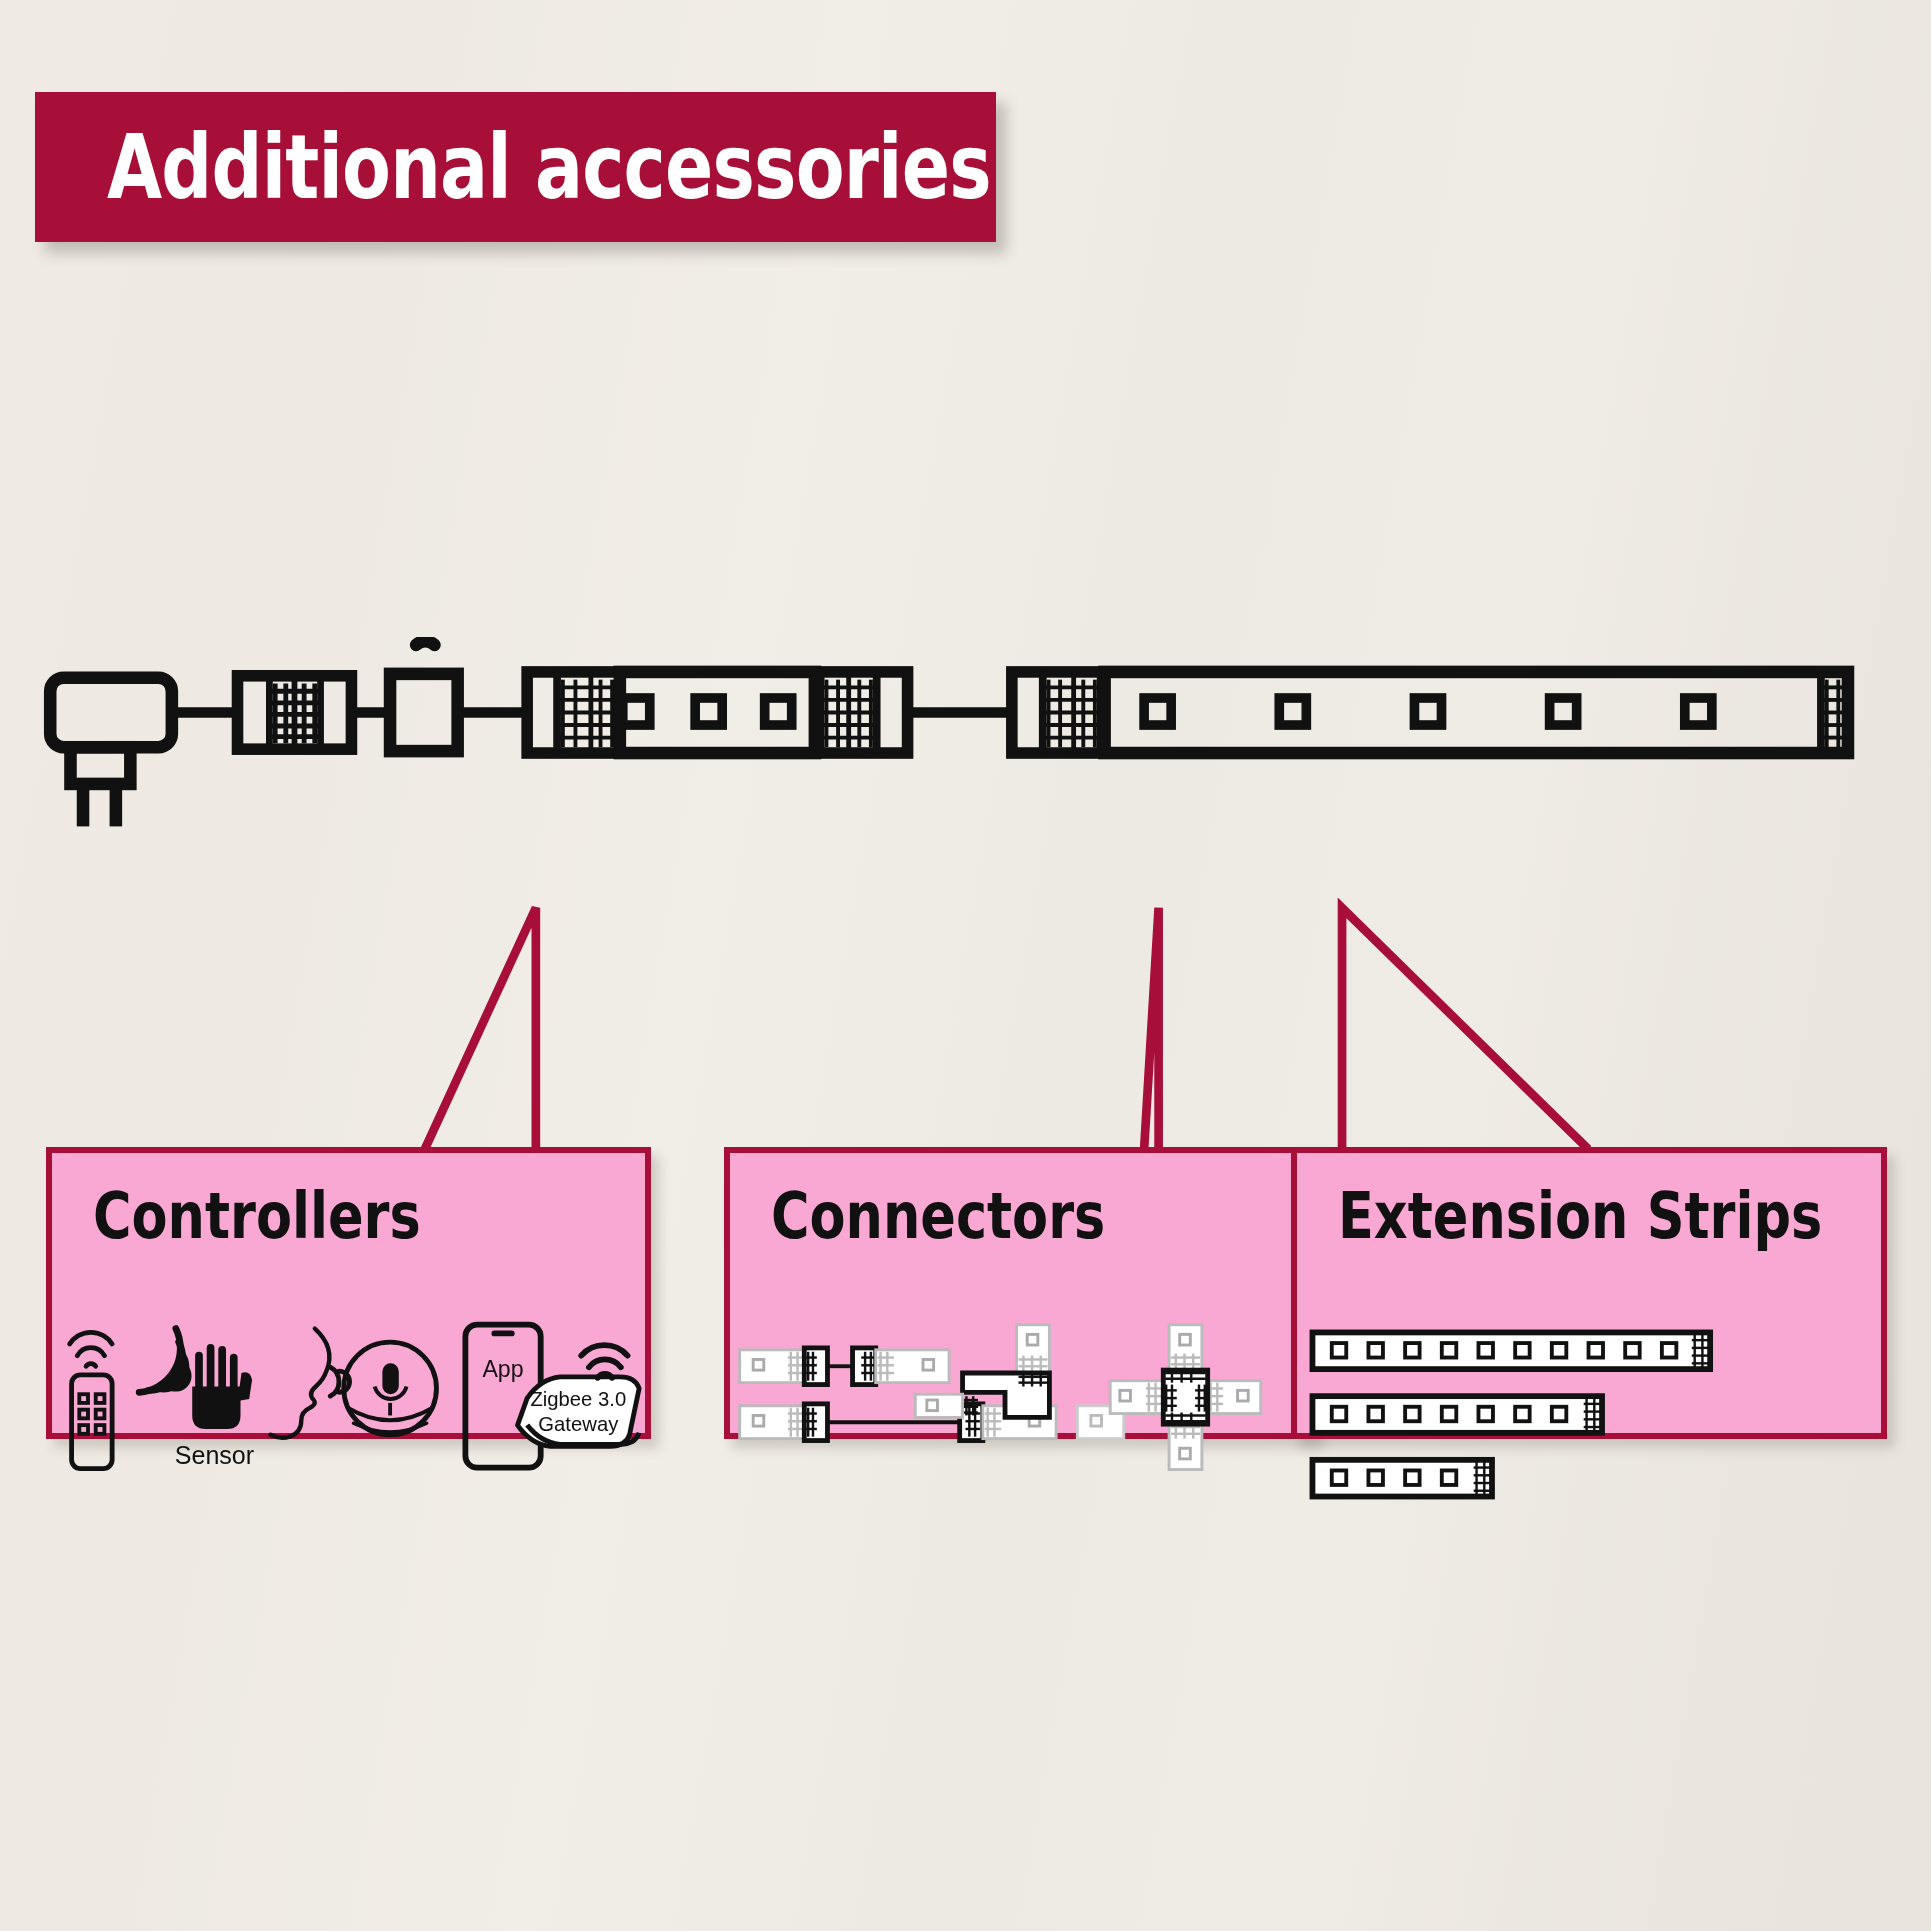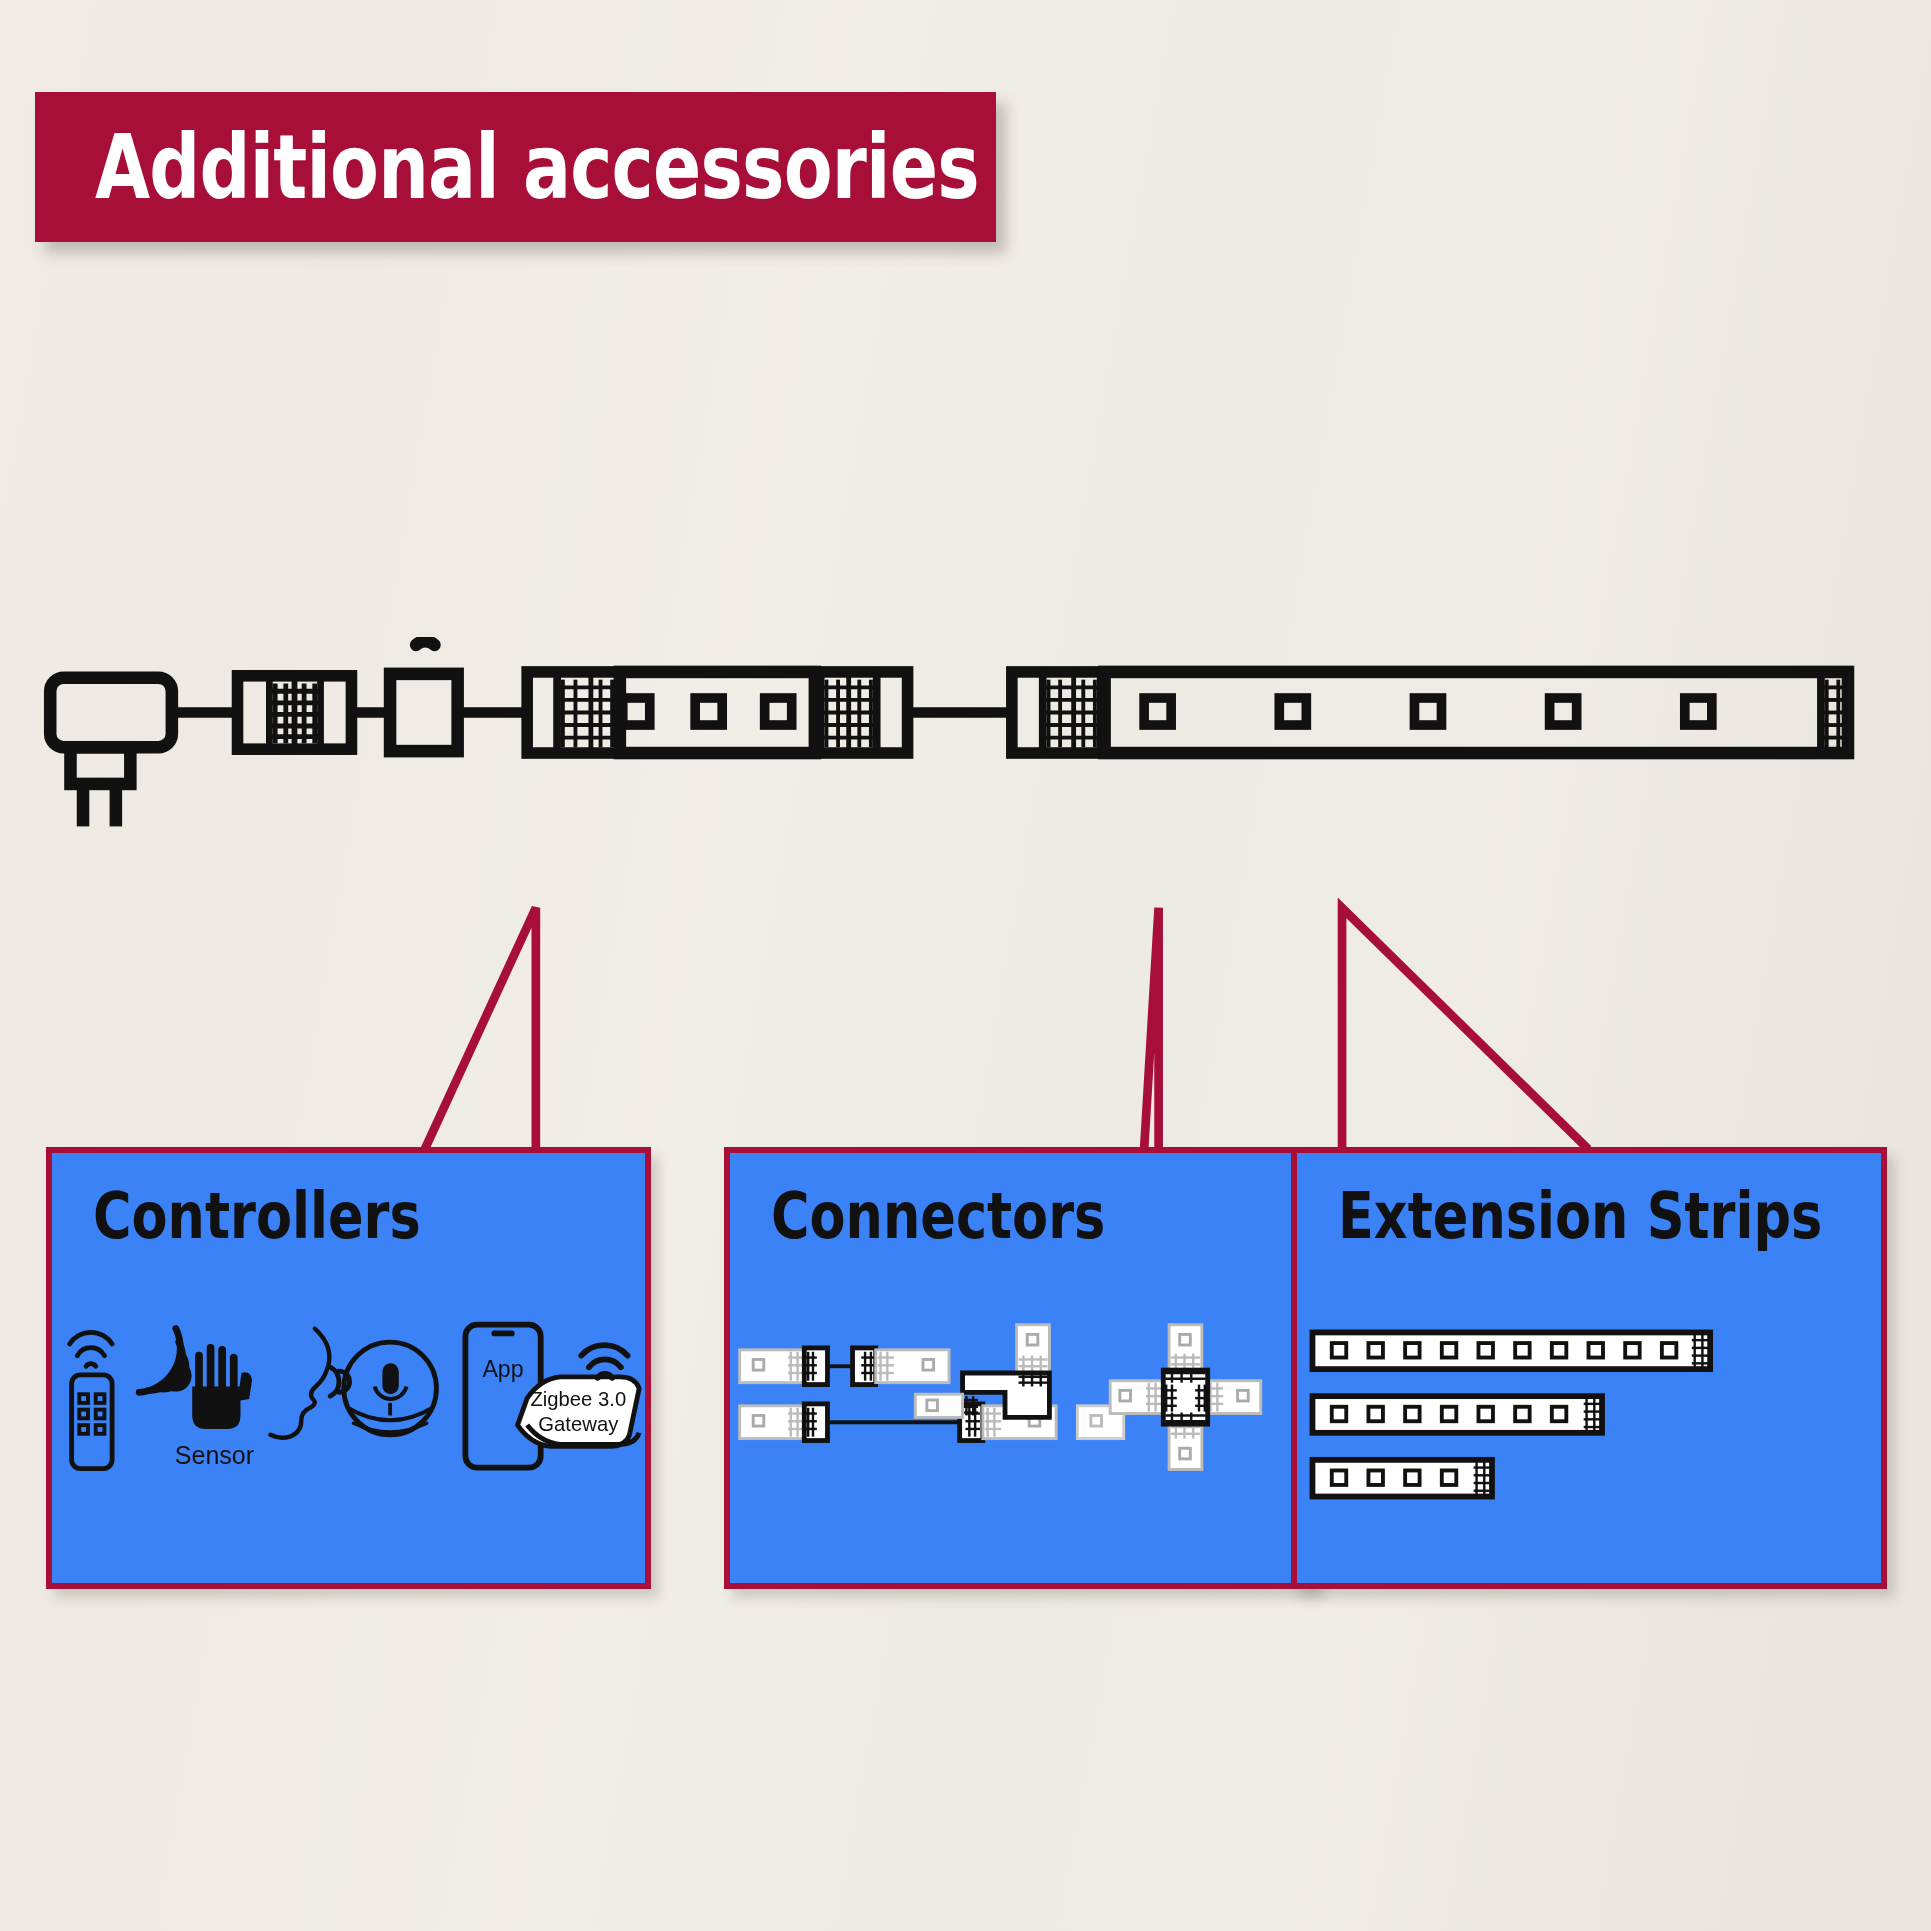--- a/index.html
+++ b/index.html
@@ -12,21 +12,21 @@
     overflow:hidden;
   }
 
   
   #banner {
     position:absolute;
     left:35px; top:92px;
     width:961px; height:150px;
     background:#a80f38;
     box-shadow:9.7px 10.6px 12.6px rgba(90,80,72,0.30);
-    display:flex; align-items:center;
+    display:flex; align-items:center;padding-left:12px;
   }
   #banner-title {
     color:#ffffff;
     font-family:"DejaVu Sans", sans-serif;
     font-weight:bold;
     font-size:89px;
     letter-spacing:-1px;
     transform:scaleX(0.80);
     transform-origin:left center;
     margin-left:60px;
@@ -37,22 +37,22 @@
   
   #chain { position:absolute; left:0; top:637px; width:1931px; height:290px; }
 
   
   #arrows { position:absolute; left:0; top:898px; width:1931px; height:251px; }
 
   
   .card {
     position:absolute;
     top:1147px;
-    height:442px;
-    background:#3b82f6;
+    height:292px;
+    background:#f9a8d4;
     border:6.8px solid #a80f38;
     box-shadow:7.7px 8.7px 10.6px rgba(90,80,72,0.22);
   }
   #card-controllers { left:46px;   width:605px; }
   #card-connectors  { left:676px;  width:591px;margin-left:48px; }
   #card-extensions  { left:1291px; width:596px;text-decoration:underline; }
 
   .card-title {
     position:absolute;
     left:41px; top:31px;

